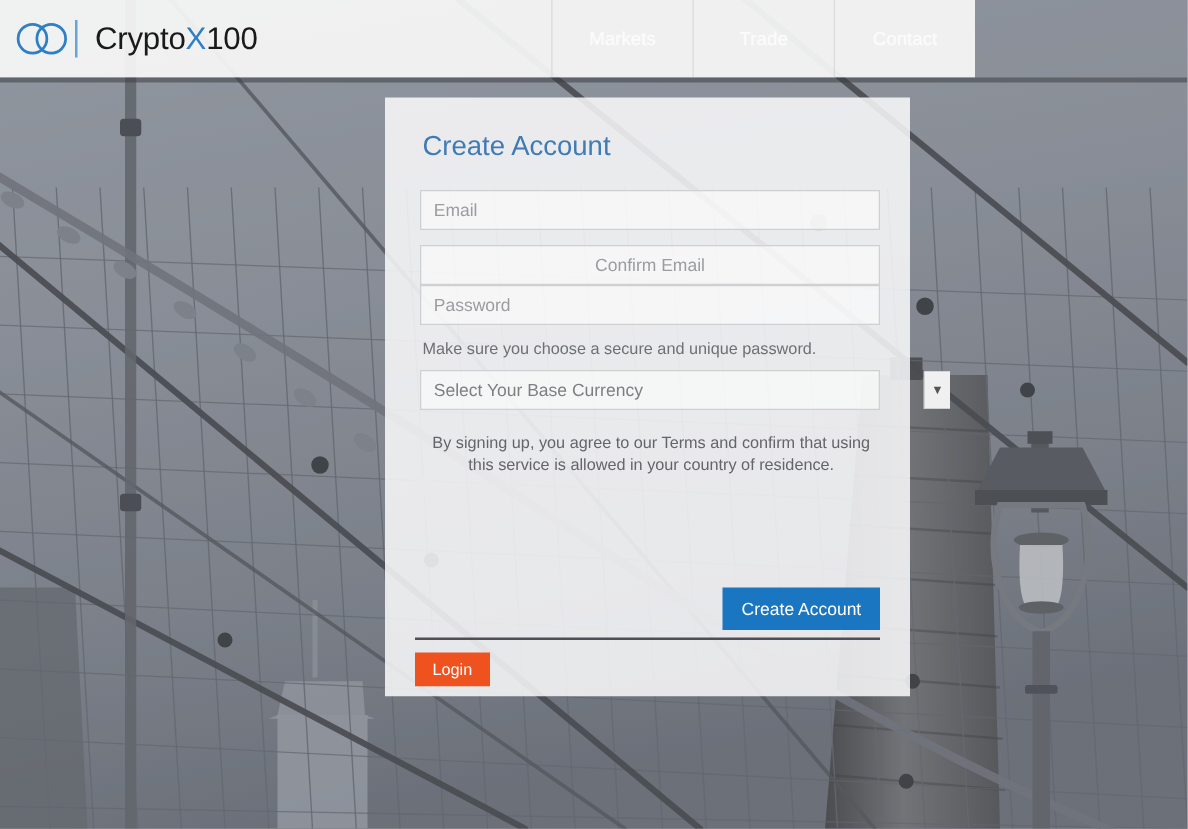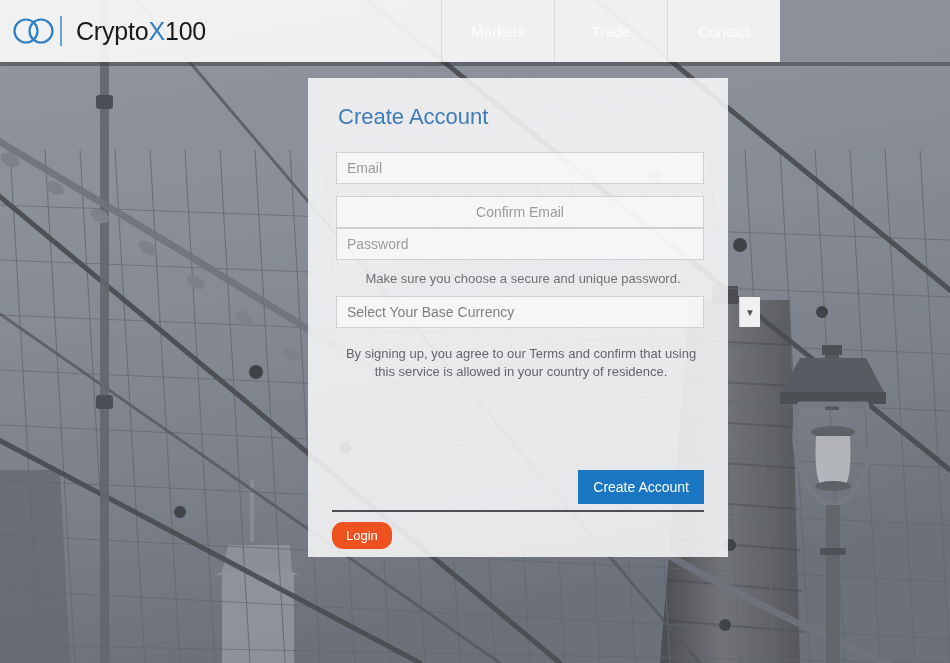--- a/index.html
+++ b/index.html
@@ -120,21 +120,21 @@
   .field::placeholder { color: #9a9c9f; opacity: 1; }
   .field.mt { margin-top: 12px; text-align: center; }
 
   .hint {
     font-size: 13px;
     color: #6e7073;
     line-height: 17px;
     margin: 10px 2px 12px 2px;
     width: 370px;
   }
-  .hint.single { margin-bottom: 9px; text-align: center; }
+  .hint.single { margin-bottom: 9px; }
 
   .select-wrap {
     position: relative;
     width: 425px;
     height: 32px;
   }
   select.field {
     -webkit-appearance: none;
     appearance: none;
     padding-right: 30px;
@@ -194,21 +194,21 @@
     position: absolute;
     left: 24px;
     top: 444px;
     background: #f0521f;
     color: #ffffff;
     border: none;
     font-size: 13px;
     font-family: "Liberation Sans", sans-serif;
     padding: 6px 14px;
     cursor: pointer;
-    border-radius: 11px;
+    border-radius: 0;
   }
 </style>
 </head>
 <body>
 
 <div id="page">
 
   <div id="bg-photo">
     <svg width="950" height="663" viewBox="0 0 950 663" xmlns="http://www.w3.org/2000/svg">
       <defs>

